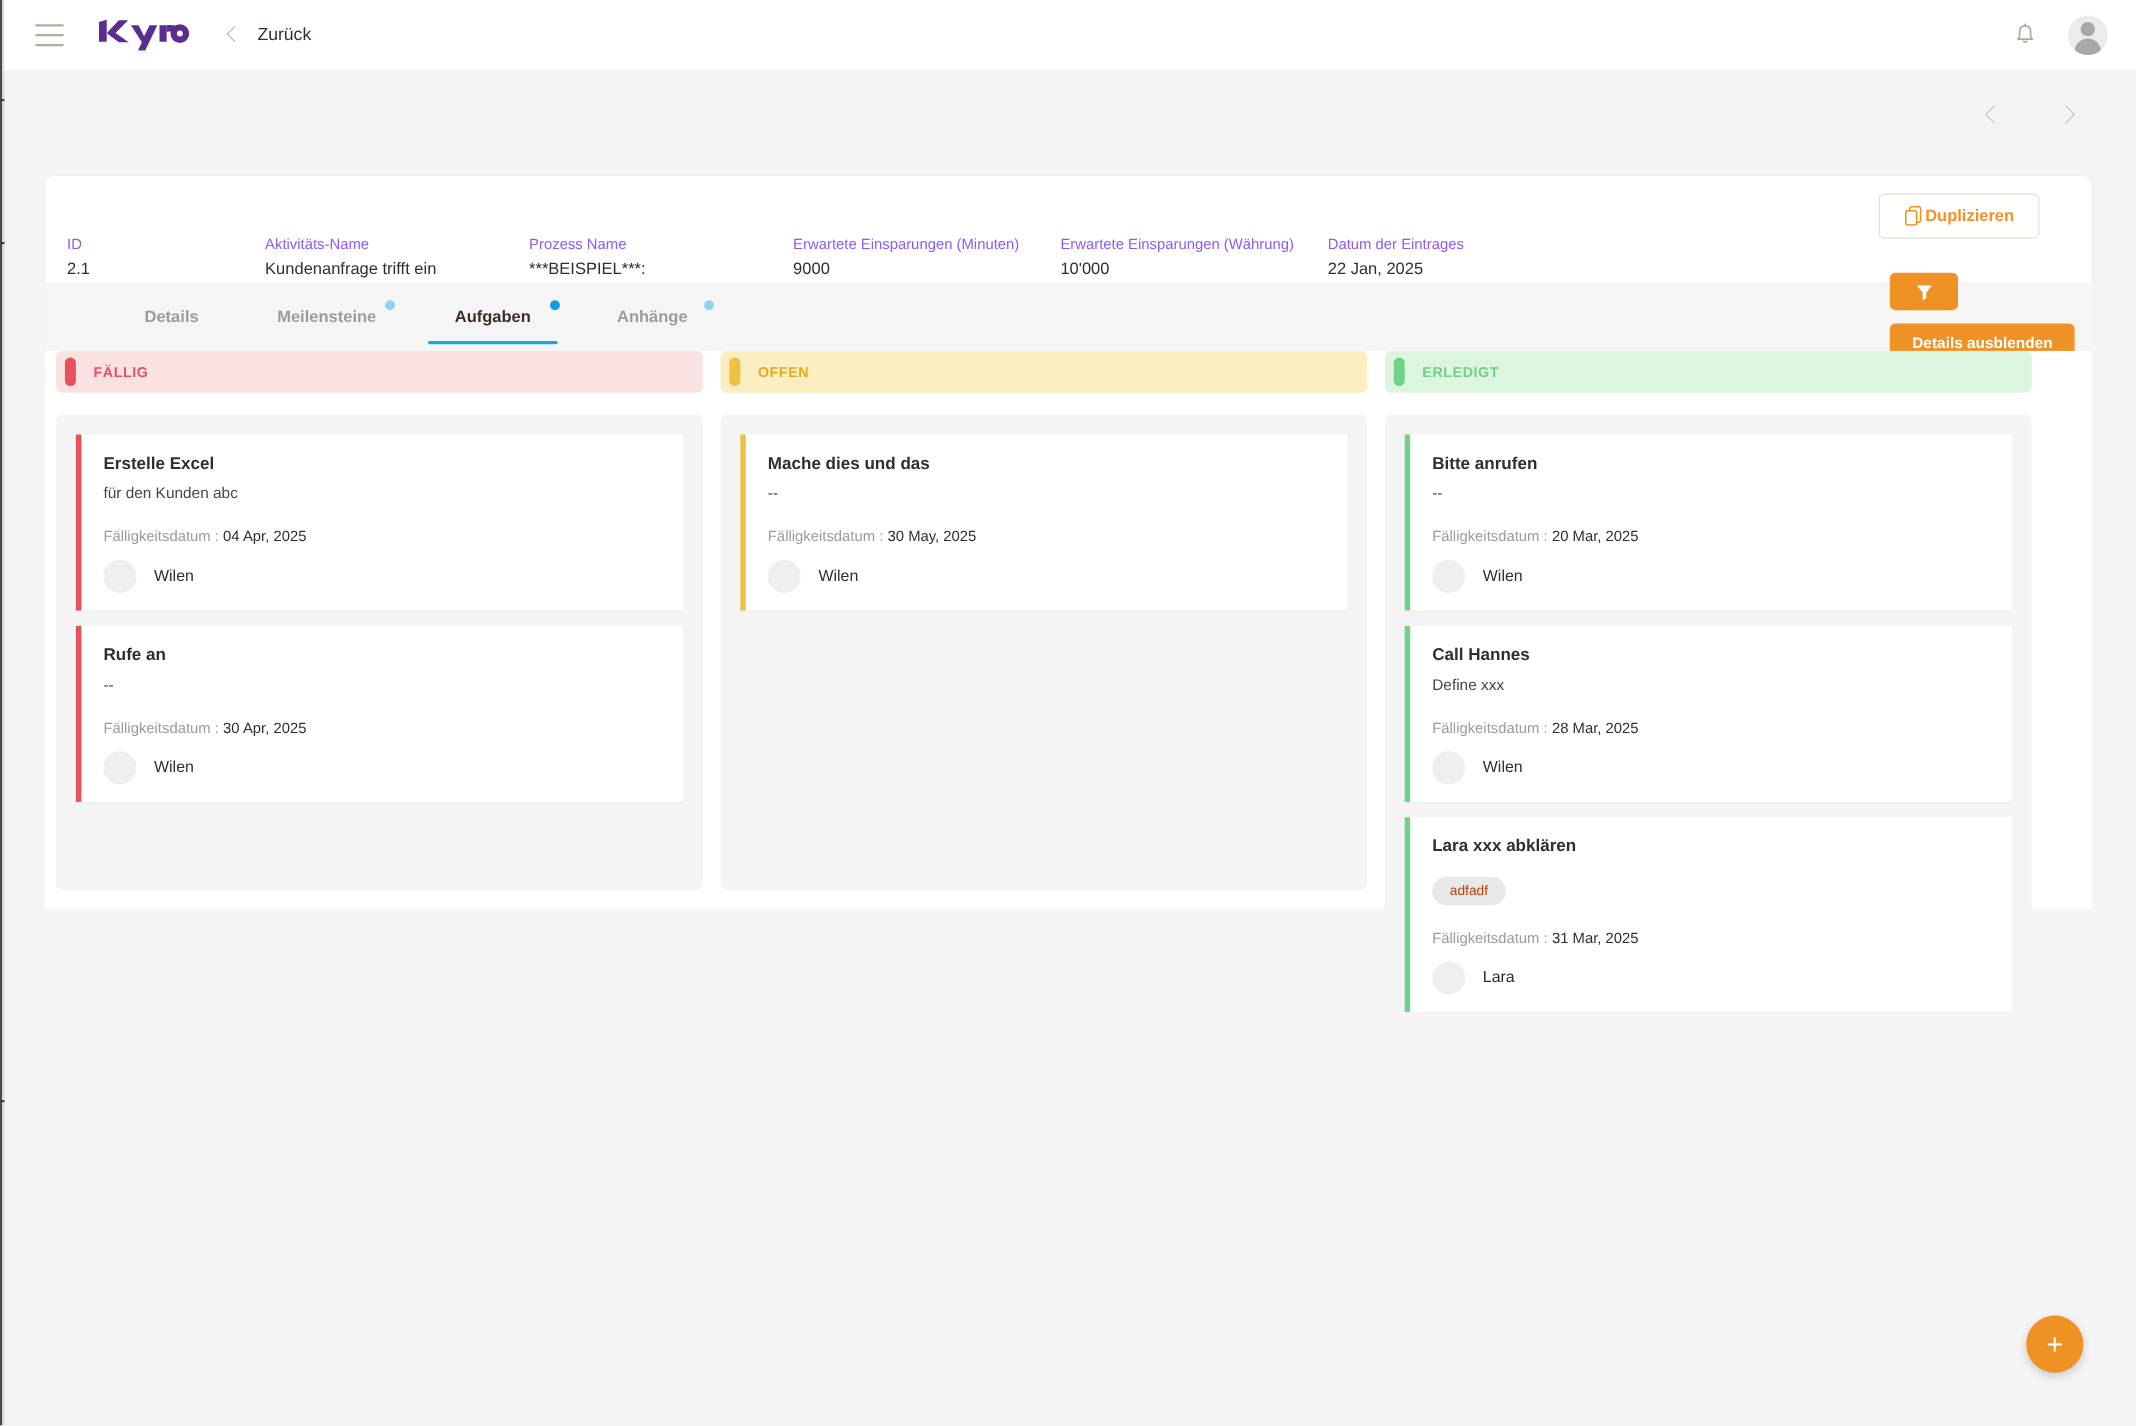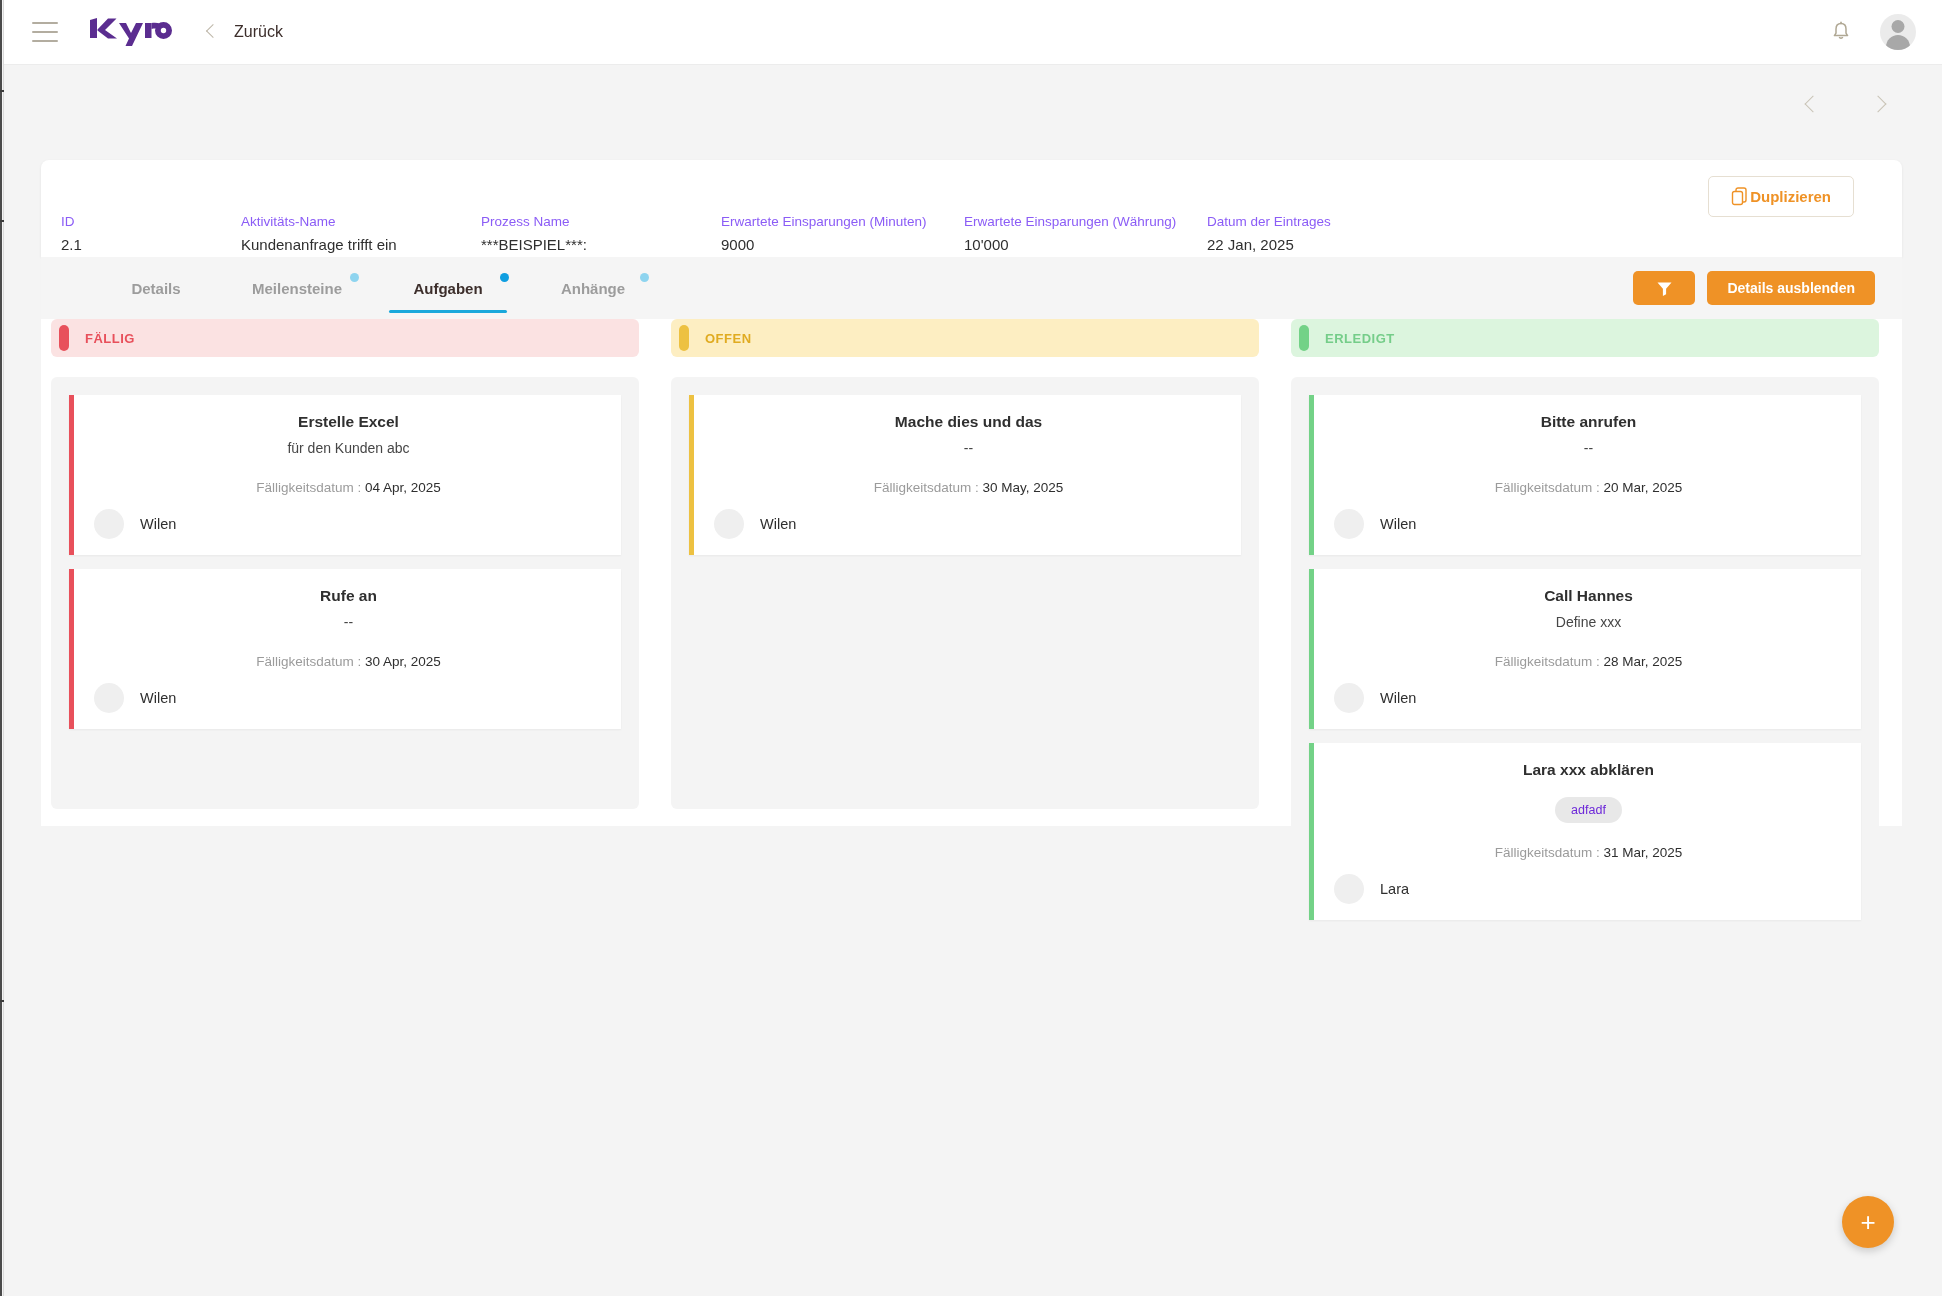--- a/index.html
+++ b/index.html
@@ -94,36 +94,36 @@
   }
   .tab.active { color: #3c2e2b; font-weight: bold; }
   .tab .dot {
     position: absolute; width: 9px; height: 9px; border-radius: 50%;
     top: 16px; right: 14px;
   }
   .tab.active::after {
     content: ""; position: absolute; left: 16px; right: 16px; bottom: 6px;
     height: 3px; background: #19a8db; border-radius: 2px;
   }
-  .tabbar-actions { margin-left: auto; display: flex; gap: 12px; margin-right: 27px; }
+  .tabbar-actions { margin-left: auto; display: flex; gap: 12px; margin-right: 16px; flex-direction: column; }
   .btn-orange {
     background: #ef9226; color: #fff; border: none; border-radius: 5px;
     font-size: 14px; font-weight: bold; cursor: pointer;
     display: flex; align-items: center; justify-content: center;
   }
   .btn-filter { width: 62px; height: 34px; }
   .btn-hide { height: 34px; padding: 0 20px; }
 
   
   .board-wrap {
     position: absolute; left: 41px; top: 319px; width: 1861px; height: 507px;
     background: #ffffff;
   }
   .board {
-    position: absolute; left: 10px; top: 0; display: flex; gap: 32px; text-align: center;
+    position: absolute; left: 10px; top: 0; display: flex; gap: 16px;
   }
   .column { width: 588px; }
   .col-head {
     height: 38px; border-radius: 6px; display: flex; align-items: center;
     padding-left: 8px; margin-bottom: 20px;
   }
   .col-pill { width: 10px; height: 26px; border-radius: 6px; }
   .col-title { margin-left: 16px; font-size: 13px; letter-spacing: 0.5px; font-weight: bold; }
   .col-body {
     background: #f4f4f4; border-radius: 6px; padding: 18px 18px 18px 18px;
@@ -131,21 +131,21 @@
   }
   .card {
     background: #ffffff; border-left-width: 5px; border-left-style: solid;
     padding: 16px 18px 16px 20px; margin-bottom: 14px;
     box-shadow: 0 1px 2px rgba(0,0,0,0.05);
     cursor: pointer;
   }
   .card-title { font-size: 15.5px; font-weight: bold; color: #2f2f2f; line-height: 22px; }
   .card-sub { font-size: 14px; color: #464646; margin-top: 5px; line-height: 20px; }
   .card-tag {
-    display: inline-block; margin-top: 16px; background: #e8e8e8; color: #6d28d9;
+    display: inline-block; margin-top: 16px; background: #e8e8e8; color: #c2410c;
     border-radius: 13px; padding: 6px 16px; font-size: 12.5px;
   }
   .card-due { font-size: 13.5px; color: #9b9b9b; margin-top: 22px; }
   .card-due b { color: #2f2f2f; font-weight: 400; }
   .card-assignee { display: flex; align-items: center; margin-top: 14px; gap: 16px; }
   .av { width: 30px; height: 30px; border-radius: 50%; background: #efefef; }
   .av-name { font-size: 14.5px; color: #2f2f2f; }
 
   
   .fab {

